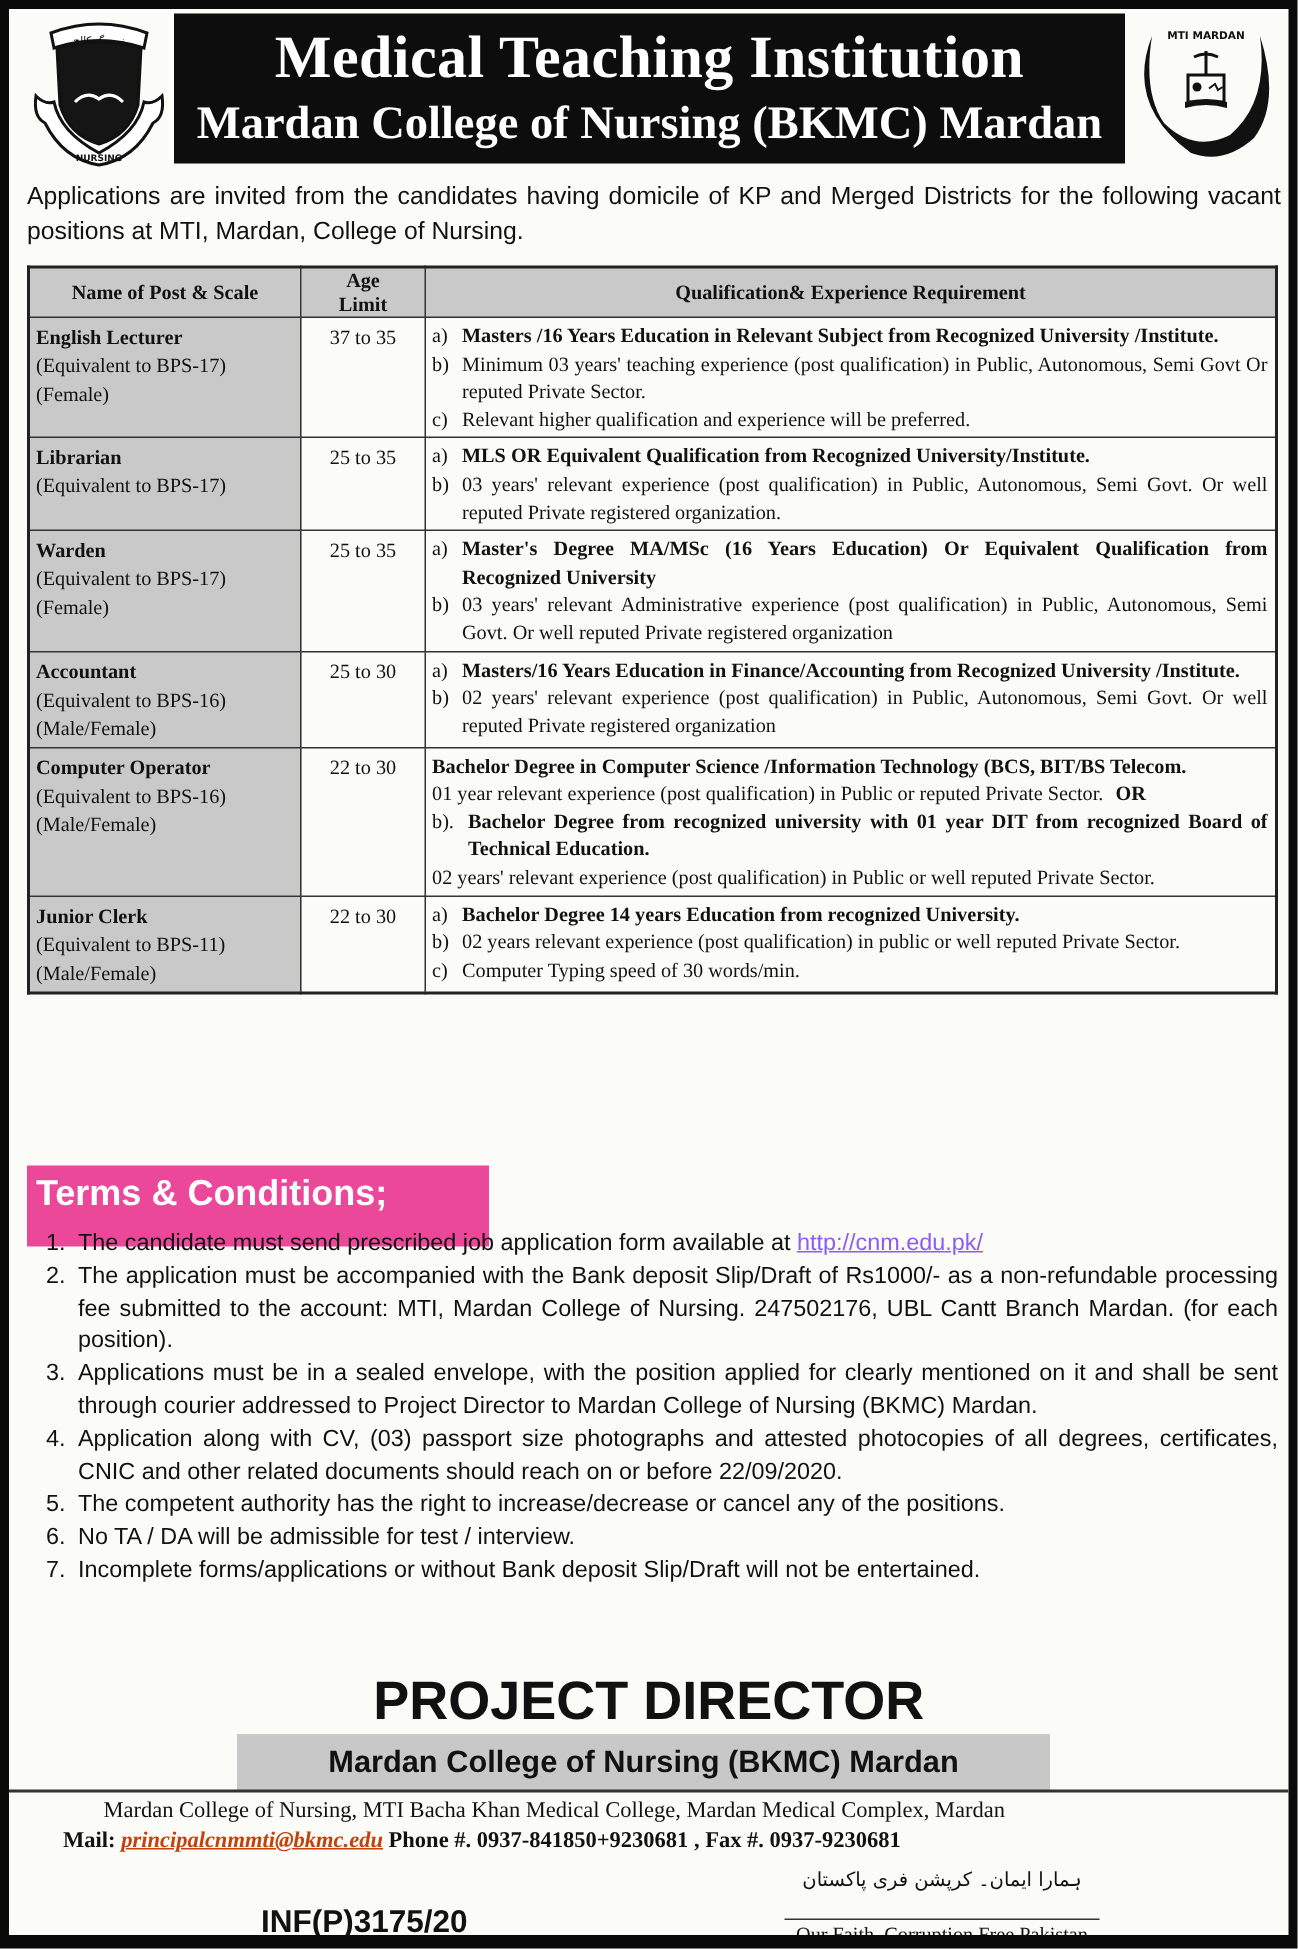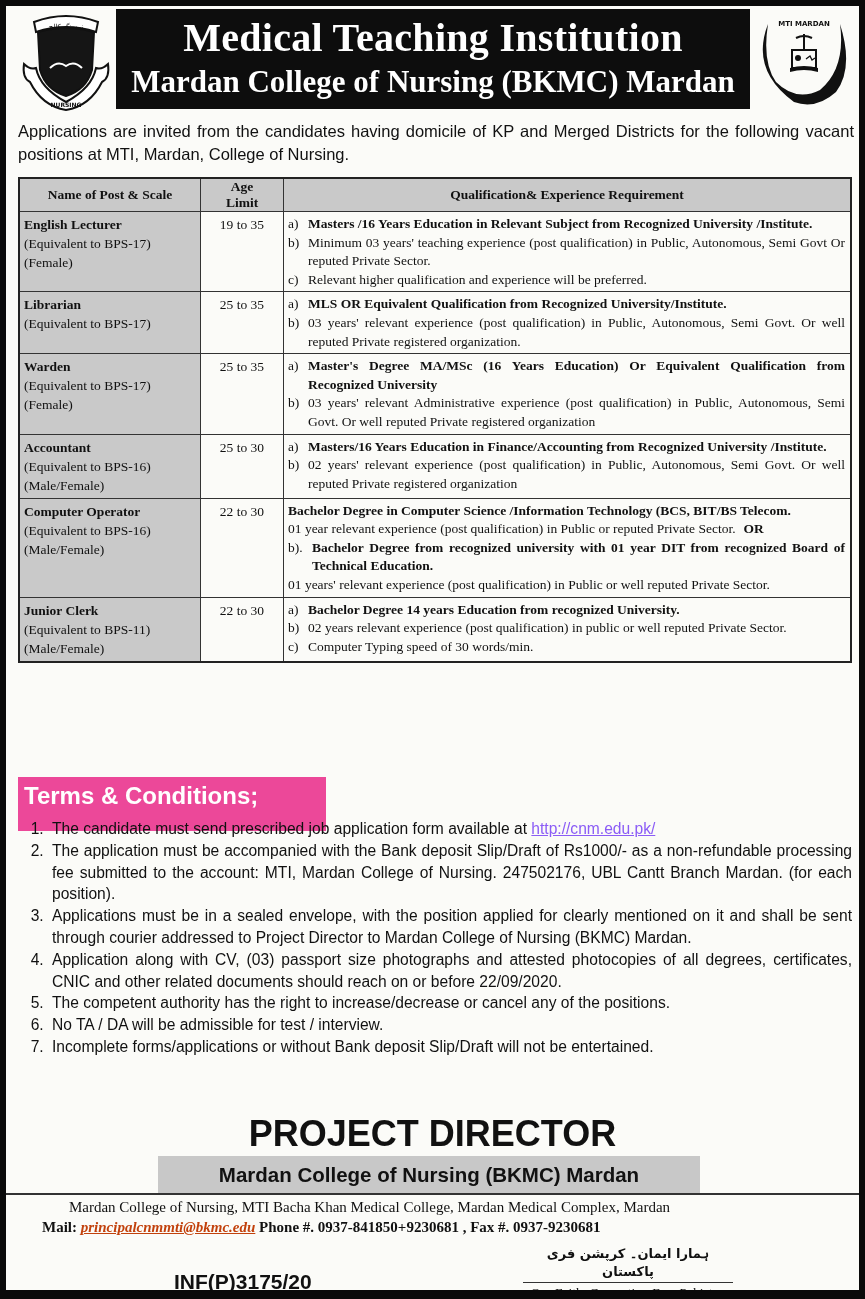--- a/index.html
+++ b/index.html
@@ -77,22 +77,22 @@
     position: absolute; left: 36px; top: 1211px; font-family: "Liberation Serif", serif;
     font-size: 15px; line-height: 20px; font-weight: bold;
   }
   .contact a { color: #c2410c; text-decoration: underline; font-style: italic; }
   .inf {
     position: absolute; left: 168px; top: 1264px; font-family: "Liberation Sans", sans-serif;
     font-weight: bold; font-size: 21px; line-height: 24px;
   }
   .slogan { position: absolute; left: 517px; top: 1239px; width: 210px; text-align: center; }
   .slogan-urdu {
-    font-family: "DejaVu Sans", sans-serif; font-weight: bold; font-size: 13px;
-    line-height: 18px; direction: rtl; border-bottom: 1.5px solid #333; padding-bottom: 1px;
+    font-family: "DejaVu Sans", sans-serif; font-weight: normal; font-size: 13px;
+    line-height: 18px; direction: rtl; border-bottom: 1.5px solid #333; padding-bottom: 16px;
   }
   .slogan-en { font-family: "Liberation Serif", serif; font-size: 13.5px; line-height: 19px; }
 </style>
 </head>
 <body>
 
 <div class="page">
 
   <div class="logo-left">
     <svg width="100" height="104" viewBox="0 0 100 104">
@@ -133,21 +133,21 @@
         <th>Qualification&amp; Experience Requirement</th>
       </tr>
     </thead>
     <tbody id="job-rows">
         <tr>
           <td class="post">
             <div class="pname">English Lecturer</div>
             <div>(Equivalent to BPS-17)</div>
             <div>(Female)</div>
           </td>
-          <td class="age">19 to 35</td>
+          <td class="age">37 to 35</td>
           <td class="qual">
             <div class="qline">
               <span class="lbl">a)</span>
               <span class="txt b"><span>Masters /16 Years Education in Relevant Subject from Recognized University /Institute.</span></span>
             </div>
             <div class="qline">
               <span class="lbl">b)</span>
               <span class="txt"><span>Minimum 03 years' teaching experience (post qualification) in Public, Autonomous, Semi Govt Or reputed Private Sector.</span></span>
             </div>
             <div class="qline">
@@ -221,21 +221,21 @@
               <span class="txt b"><span>Bachelor Degree in Computer Science /Information Technology (BCS, BIT/BS Telecom.</span></span>
             </div>
             <div class="qline">
               <span class="txt"><span>01 year relevant experience (post qualification) in Public or reputed Private Sector.</span><b style="margin-left: 8px;">OR</b></span>
             </div>
             <div class="qline">
               <span class="lbl" style="flex-basis: 24px;">b).</span>
               <span class="txt b"><span>Bachelor Degree from recognized university with 01 year DIT from recognized Board of Technical Education.</span></span>
             </div>
             <div class="qline">
-              <span class="txt"><span>01 years' relevant experience (post qualification) in Public or well reputed Private Sector.</span></span>
+              <span class="txt"><span>02 years' relevant experience (post qualification) in Public or well reputed Private Sector.</span></span>
             </div>
           </td>
         </tr>
         <tr>
           <td class="post">
             <div class="pname">Junior Clerk</div>
             <div>(Equivalent to BPS-11)</div>
             <div>(Male/Female)</div>
           </td>
           <td class="age">22 to 30</td>

